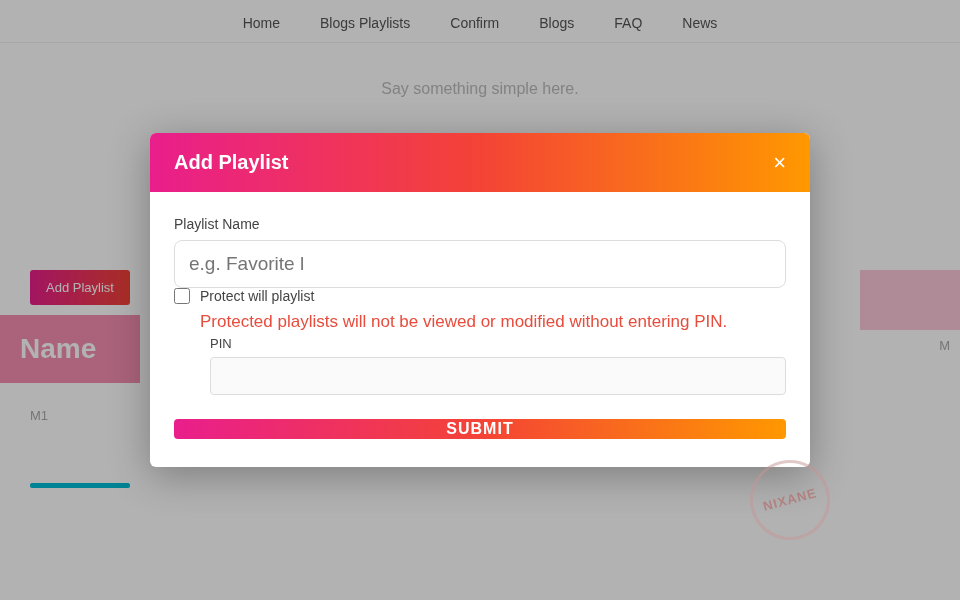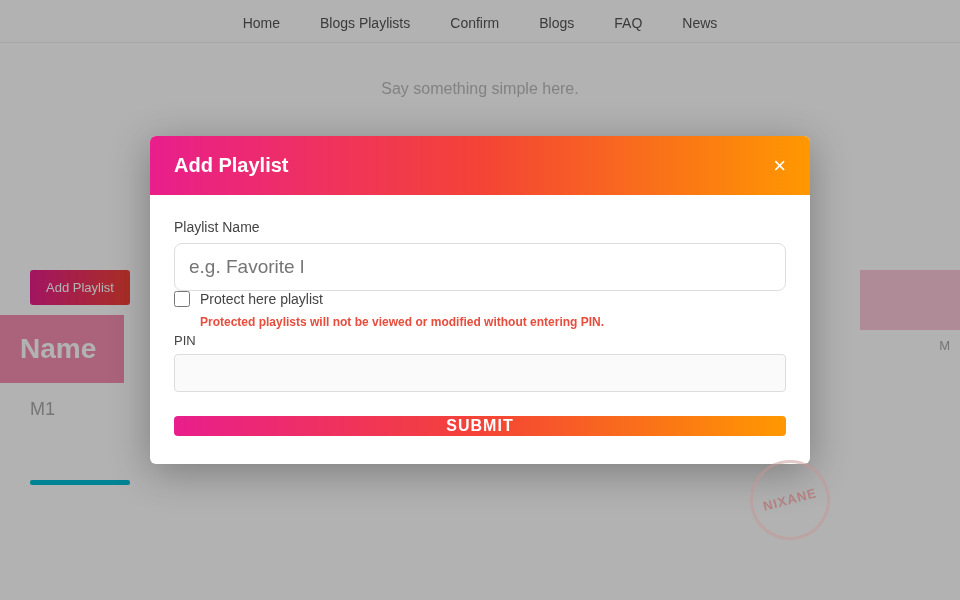--- a/index.html
+++ b/index.html
@@ -69,27 +69,27 @@
       border-radius: 3px;
       margin-left: 30px;
     }
     .name-label-bg {
       background: #f48fb1;
       color: #fff;
       font-size: 28px;
       font-weight: bold;
       padding: 18px 20px;
       margin-top: 10px;
-      width: 124px;
+      width: 140px;
       margin-left: 0;
     }
     .m1-text {
       color: #aaa;
-      font-size: 18px;
-      margin-top: 16px;
+      font-size: 13px;
+      margin-top: 25px;
       margin-left: 30px;
     }
     .progress-bar {
       width: 100px;
       height: 5px;
       background: #00bcd4;
       margin-left: 30px;
       margin-top: 60px;
       border-radius: 2px;
     }
@@ -190,33 +190,33 @@
       width: 16px;
       height: 16px;
       cursor: pointer;
       accent-color: #e91e8c;
     }
     .checkbox-label {
       font-size: 14px;
       color: #444;
     }
     .protect-notice {
-      font-size: 12px;
+      font-size: 17px;
       color: #e74c3c;
       margin-bottom: 4px;
       margin-left: 26px;
-      font-weight: bold;
     }
     .pin-row {
       display: flex;
       gap: 20px;
       margin-bottom: 24px;
     }
     .pin-group {
       flex: 1;
+      margin-left: 36px;
     }
     .pin-label {
       font-size: 13px;
       color: #444;
       margin-bottom: 6px;
       display: block;
     }
     .pin-input {
       width: 100%;
       padding: 10px 12px;
@@ -299,21 +299,21 @@
     <span class="modal-title">Add Playlist</span>
     <button class="modal-close">×</button>
   </div>
   <div class="modal-body">
     <div class="form-group">
       <label class="form-label">Playlist Name</label>
       <input class="form-input" type="text" placeholder="e.g. Favorite l" style="">
     </div>
     <div class="checkbox-row">
       <input class="checkbox-input" type="checkbox" id="protect-cb" style="">
-      <label class="checkbox-label" for="protect-cb">Protect here playlist</label>
+      <label class="checkbox-label" for="protect-cb">Protect will playlist</label>
     </div>
     <div class="protect-notice">Protected playlists will not be viewed or modified without entering PIN.</div>
     <div class="pin-row">
       <div class="pin-group">
         <label class="pin-label">PIN</label>
         <input class="pin-input" type="password" style="">
       </div>
     </div>
     <button class="submit-btn">SUBMIT</button>
   </div>

